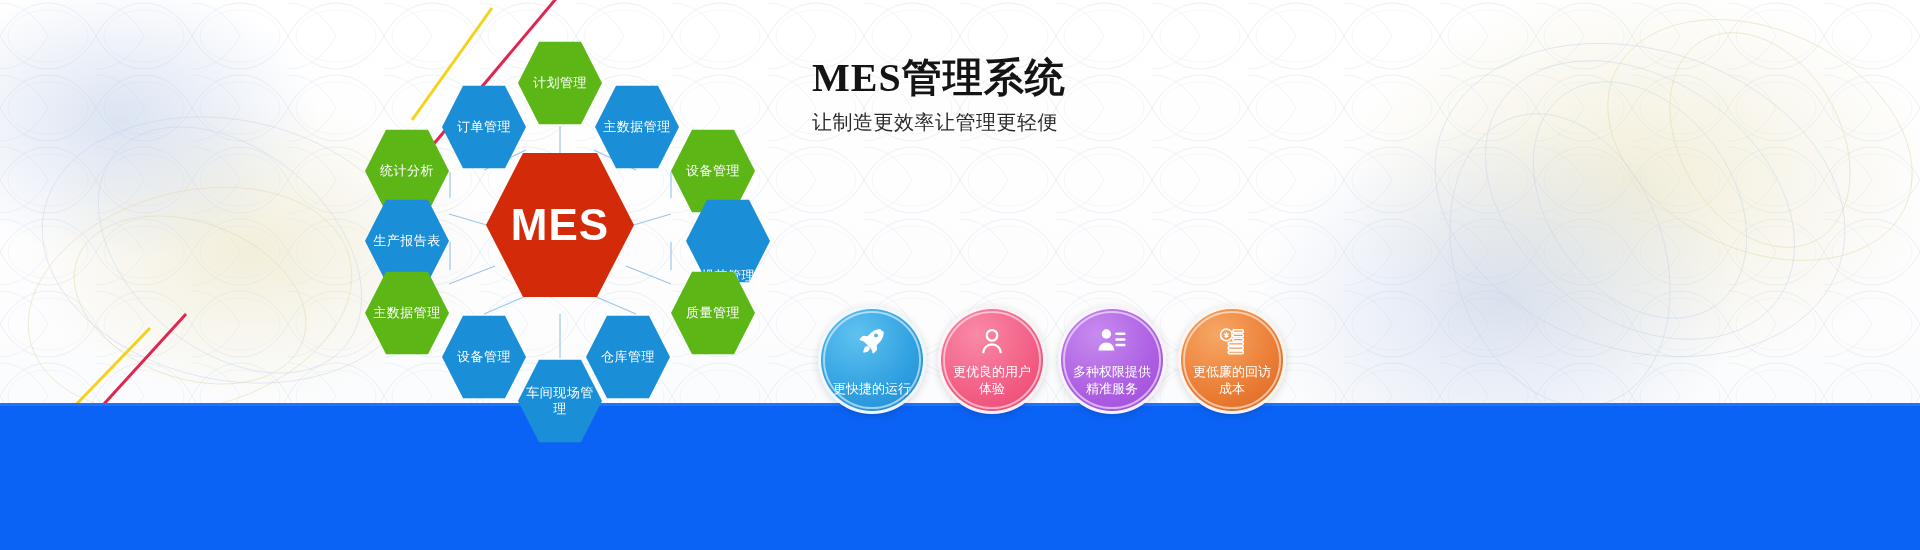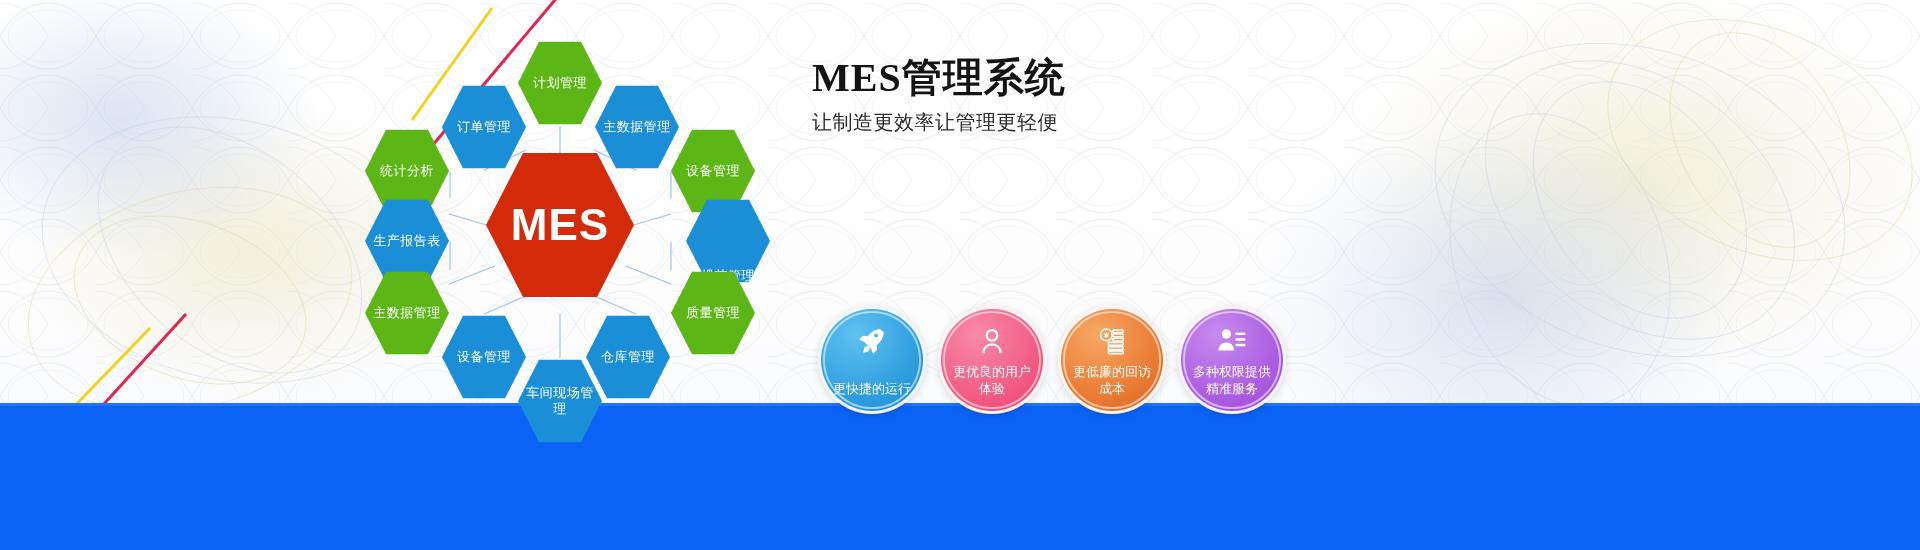--- a/index.html
+++ b/index.html
@@ -303,45 +303,45 @@
       <span class="ring"></span>
       <span class="bicon">
         <svg viewBox="0 0 32 32" width="30" height="30" fill="none" stroke="#ffffff" stroke-width="2.4">
           <circle cx="16" cy="10" r="5.6"></circle>
           <path d="M6.5 29c0-5.2 4.3-9.4 9.5-9.4s9.5 4.2 9.5 9.4"></path>
         </svg>
       </span>
       <span class="blabel">更优良的用户体验</span>
     </div>
 
+    <div class="badge b4">
+      <span class="ring"></span>
+      <span class="bicon">
+        <svg viewBox="0 0 32 32" width="30" height="30" fill="#ffffff">
+          <circle cx="10" cy="8.5" r="5"></circle>
+          <path d="M1.6 26c0-4.6 3.8-8.4 8.4-8.4s8.4 3.8 8.4 8.4z"></path>
+          <rect x="19.5" y="7" width="11" height="2.6" rx="1.3"></rect>
+          <rect x="19.5" y="13" width="11" height="2.6" rx="1.3"></rect>
+          <rect x="19.5" y="19" width="11" height="2.6" rx="1.3"></rect>
+        </svg>
+      </span>
+      <span class="blabel">多种权限提供精准服务</span>
+    </div>
+
     <div class="badge b3">
       <span class="ring"></span>
       <span class="bicon">
         <svg viewBox="0 0 32 32" width="30" height="30" fill="none" stroke="#ffffff" stroke-width="1.7">
           <circle cx="10" cy="9.5" r="6.2"></circle>
           <path d="M10 6.6v6M7.8 8.3 10 10.2l2.2-1.9M8 11h4" stroke-width="1.4"></path>
           <rect x="17" y="4" width="11" height="3" rx="1.2"></rect>
           <rect x="17" y="8.5" width="11" height="3" rx="1.2"></rect>
           <rect x="17" y="13" width="11" height="3" rx="1.2"></rect>
           <rect x="12" y="17.5" width="16" height="3" rx="1.2"></rect>
           <rect x="12" y="22" width="16" height="3" rx="1.2"></rect>
           <rect x="12" y="26.5" width="16" height="3" rx="1.2"></rect>
         </svg>
       </span>
       <span class="blabel">更低廉的回访成本</span>
     </div>
 
-    <div class="badge b4">
-      <span class="ring"></span>
-      <span class="bicon">
-        <svg viewBox="0 0 32 32" width="30" height="30" fill="#ffffff">
-          <circle cx="10" cy="8.5" r="5"></circle>
-          <path d="M1.6 26c0-4.6 3.8-8.4 8.4-8.4s8.4 3.8 8.4 8.4z"></path>
-          <rect x="19.5" y="7" width="11" height="2.6" rx="1.3"></rect>
-          <rect x="19.5" y="13" width="11" height="2.6" rx="1.3"></rect>
-          <rect x="19.5" y="19" width="11" height="2.6" rx="1.3"></rect>
-        </svg>
-      </span>
-      <span class="blabel">多种权限提供精准服务</span>
-    </div>
-
   </div>
 </div>
 
 </body></html>

